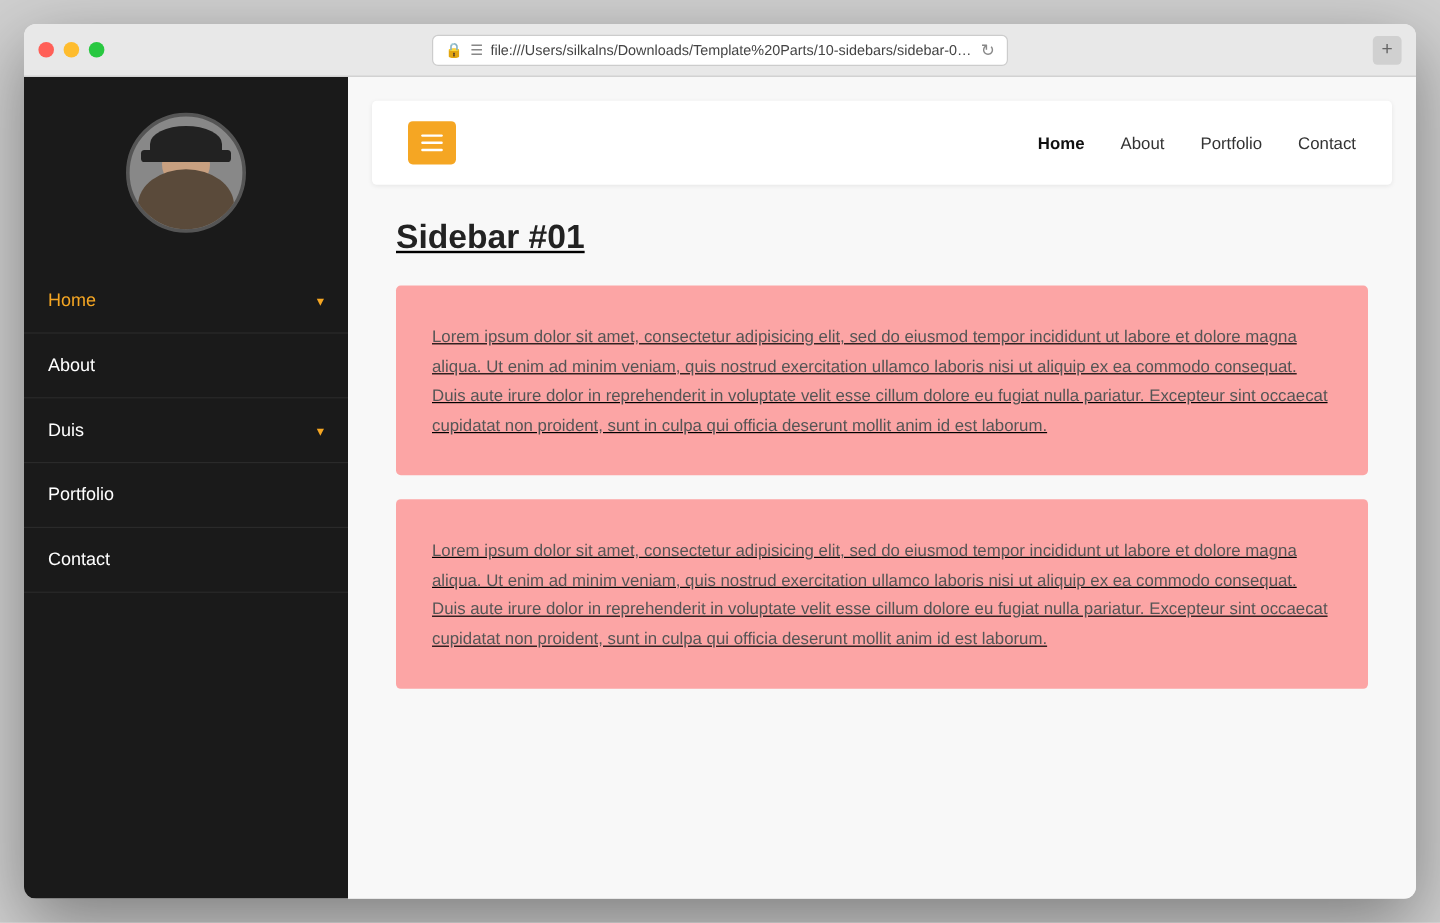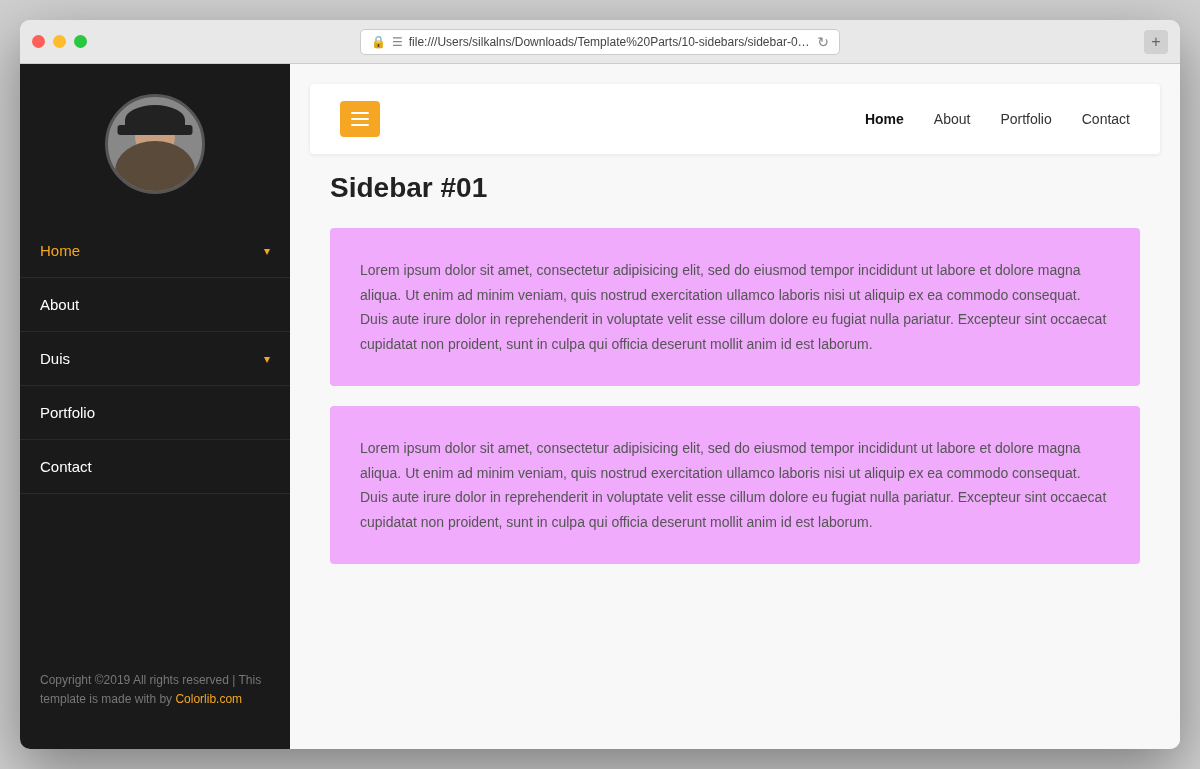--- a/index.html
+++ b/index.html
@@ -300,34 +300,35 @@
       font-weight: 400;
     }
 
     .top-nav-link.active {
       font-weight: 700;
       color: #111;
     }
 
     
     .page-content {
-      padding: 18px 40px;
+      padding: 28px 40px;
       overflow-y: auto;
       flex: 1;
+      text-decoration: underline;
     }
 
     .page-title {
       font-size: 28px;
       font-weight: 700;
       color: #222;
       margin-bottom: 24px;
     }
 
     .content-block {
-      background: #f0abfc;
+      background: #fca5a5;
       padding: 30px;
       margin-bottom: 20px;
       border-radius: 4px;
     }
 
     .content-text {
       font-size: 14px;
       color: #555;
       line-height: 1.75;
     }
@@ -390,24 +391,20 @@
             <span>Portfolio</span>
           </a>
         </li>
         <li class="nav-item">
           <a class="nav-link">
             <span>Contact</span>
           </a>
         </li>
       </ul>
 
-      <div class="sidebar-footer">
-        <span>Copyright ©2019 All rights reserved | This template is made with by</span>
-        <a href="#" style="color:#f5a623;text-decoration:none;">Colorlib.com</a>
-      </div>
     </aside>
 
     <div class="content-area">
 
       <nav class="top-navbar">
         <div class="hamburger-btn">
           <div class="hamburger-lines">
             <div class="hamburger-line"></div>
             <div class="hamburger-line"></div>
             <div class="hamburger-line"></div>

